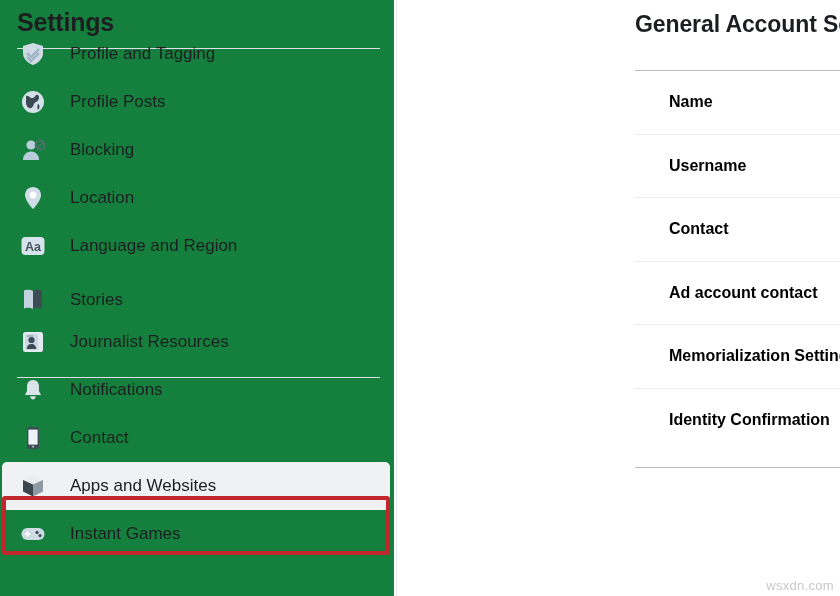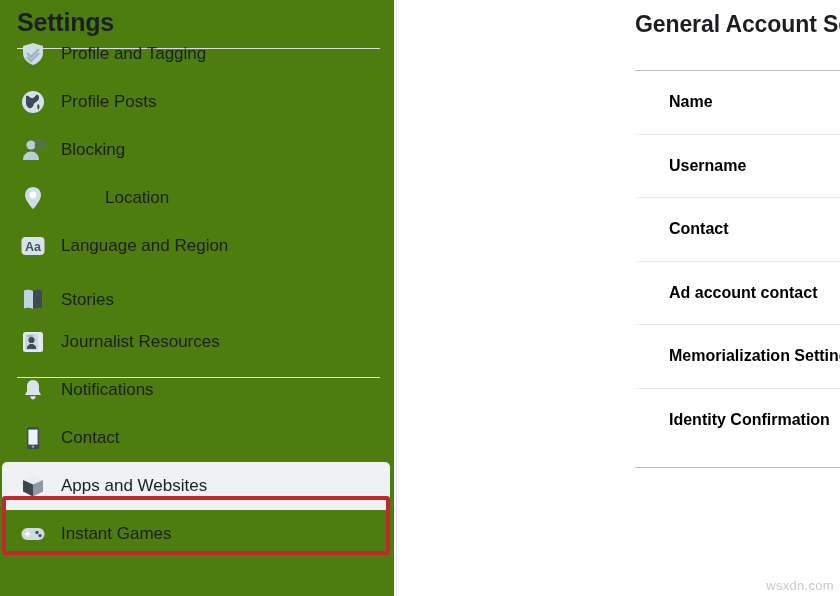--- a/index.html
+++ b/index.html
@@ -13,21 +13,21 @@
     position: relative;
     width: 840px; height: 596px;
     background: #ffffff;
   }
 
   
   #sidebar {
     position: absolute;
     left: 0; top: 0;
     width: 394px; height: 596px;
-    background: #4d7c0f;
+    background: #15803d;
     overflow: hidden;
   }
   #sidebar-title {
     position: absolute;
     left: 17px; top: 8px;
     font-size: 25px;
     font-weight: bold;
     color: #1c1e21;
     letter-spacing: -0.2px;
   }
@@ -58,21 +58,21 @@
     min-width: 34px;
     margin-left: 14px;
     display: flex;
     align-items: center;
     justify-content: center;
     text-align: center;
   }
   .nav-label {
     font-size: 17px;
     color: #1c1e21;
-    margin-left: 11px;
+    margin-left: 20px;
     white-space: nowrap;
   }
   .nav-row.is-clipped-top { overflow: hidden; }
 
   
   #nav-row-apps {
     background: #f0f1f2;
   }
   #highlight-box {
     position: absolute;
@@ -181,21 +181,21 @@
           <span class="nav-icon">
             <svg width="26" height="26" viewBox="0 0 26 26" aria-hidden="true">
               <circle cx="11" cy="8" r="4.6" fill="#b9ccd9"></circle>
               <path d="M3 23 C3 17.5 6.8 14.5 11 14.5 C15.2 14.5 19 17.5 19 23 Z" fill="#b9ccd9"></path>
               <circle cx="20" cy="8" r="4.6" fill="none" stroke="#5b6b75" stroke-width="1.5"></circle>
               <line x1="17.2" y1="10.8" x2="22.8" y2="5.2" stroke="#5b6b75" stroke-width="1.5"></line>
             </svg>
           </span>
           <span class="nav-label">Blocking</span>
         </div>
-        <div class="nav-row" style="top: 174px; gap: 44px;">
+        <div class="nav-row" style="top: 174px;">
           <span class="nav-icon">
             <svg width="26" height="26" viewBox="0 0 26 26" aria-hidden="true">
               <path d="M13 2 C8.6 2 5 5.6 5 10 C5 16 13 24 13 24 C13 24 21 16 21 10 C21 5.6 17.4 2 13 2 Z" fill="#cfdde7"></path>
               <circle cx="13" cy="10" r="3.4" fill="#ffffff"></circle>
             </svg>
           </span>
           <span class="nav-label">Location</span>
         </div>
         <div class="nav-row" style="top: 222px;">
           <span class="nav-icon">

